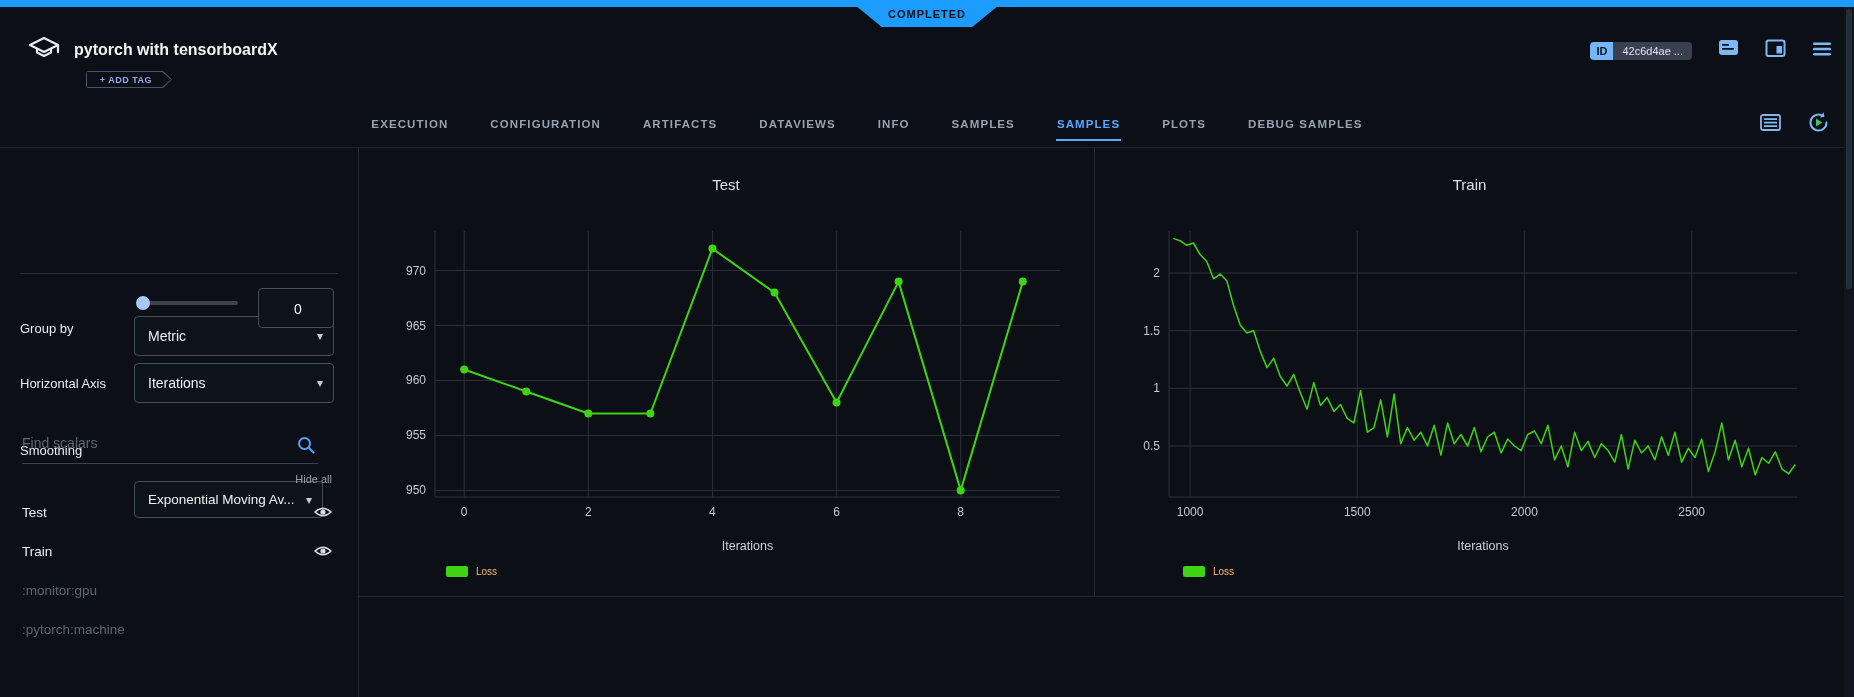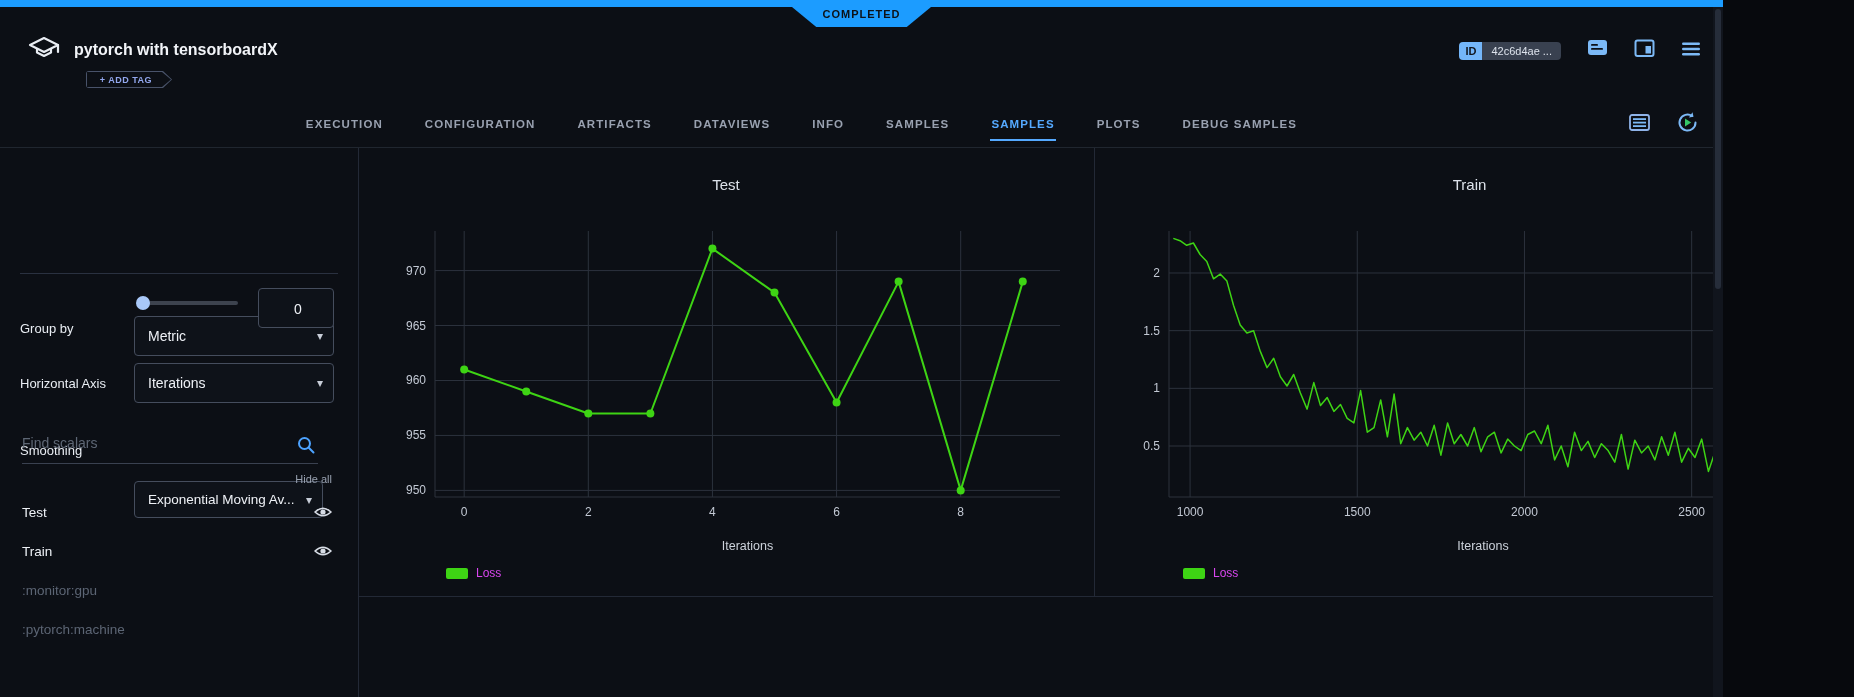--- a/index.html
+++ b/index.html
@@ -1,17 +1,17 @@
 <!DOCTYPE html>
 <html><head>
 <meta charset="utf-8">
 <style>
   html,body{margin:0;padding:0;background:#07090d;}
-  .page{position:relative;width:1686px;height:697px;background:#0c0f15;overflow:hidden;
-        font-family:"Liberation Sans","DejaVu Sans",sans-serif;color:#e8ecf3;padding-left:37px;}
+  .page{position:relative;width:1854px;height:697px;background:#0c0f15;overflow:hidden;
+        font-family:"Liberation Sans","DejaVu Sans",sans-serif;color:#e8ecf3;}
   
   .topbar{position:absolute;left:0;top:0;width:100%;height:7px;background:var(--blue,#1c9cff);}
   .status-badge{position:absolute;left:50%;top:0;transform:translateX(-50%);width:156px;height:27px;
     background:var(--blue,#1c9cff);clip-path:polygon(0 0,100% 0,79% 100%,21% 100%);
     display:flex;align-items:center;justify-content:center;font-size:11px;font-weight:bold;
     letter-spacing:1px;color:#0d1117;z-index:3;}
   
   .header{position:absolute;left:0;top:7px;width:100%;height:93px;background:#0c0f15;}
   .logo{position:absolute;left:26px;top:28px;}
   .exp-title{position:absolute;left:74px;top:34px;font-size:16px;font-weight:bold;color:#f2f4f8;}
@@ -68,21 +68,21 @@
   
   .charts{position:absolute;left:358px;top:0;width:1486px;height:448px;display:flex;
     border-bottom:1px solid #232936;}
   .chart-panel{position:relative;height:448px;}
   .chart-panel.second{border-left:1px solid #232936;}
   .chart-title{position:absolute;left:0;right:0;top:28px;text-align:center;font-size:15px;color:#dde2ea;}
   .chart-svg{position:absolute;left:0;top:0;}
   .axis-label{position:absolute;top:391px;text-align:center;font-size:12.5px;color:#ccd2db;}
   .legend{position:absolute;left:88px;top:418px;display:flex;align-items:center;gap:8px;cursor:pointer;}
   .legend .swatch{width:22px;height:11px;border-radius:2px;background:var(--green,#3ed414);}
-  .legend .l-text{font-size:12px;color:#d946ef;}
+  .legend .l-text{font-size:10px;color:#fdba74;}
   
   .scrollbar{position:absolute;right:0;top:7px;bottom:0;width:10px;background:#11151d;}
   .scroll-thumb{position:absolute;left:2px;top:2px;width:6px;height:280px;border-radius:3px;background:#262d3a;}
 </style>
 </head>
 <body>
 
 <div class="page" style="--blue: #1c9cff; --green: #3ed414;">
 
   <div class="topbar"></div>

